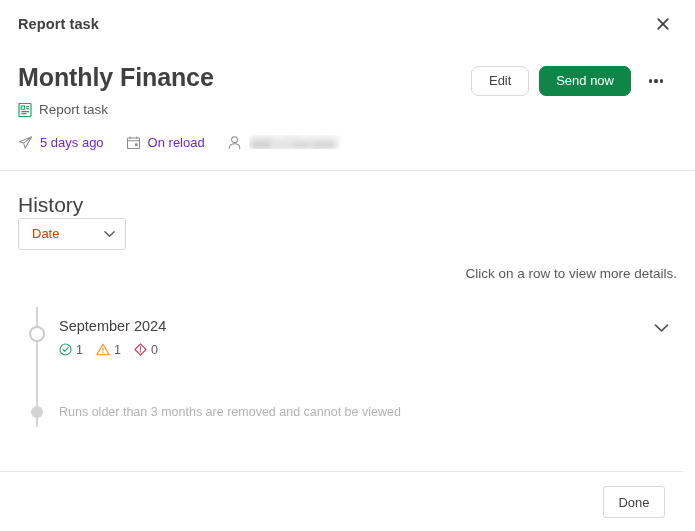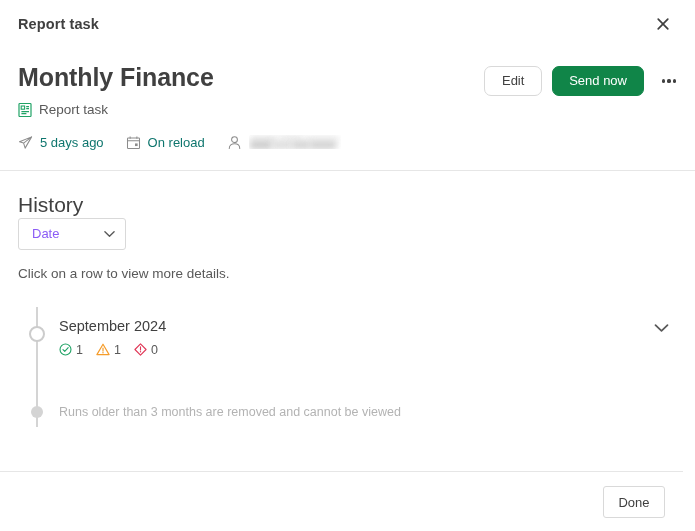--- a/index.html
+++ b/index.html
@@ -36,21 +36,21 @@
     justify-content: center;
     cursor: pointer;
     background: none;
     border: none;
     padding: 0;
   }
   .close-btn svg { display: block; }
 
   
   .header {
-    padding: 14px 13px 0 18px;
+    padding: 14px 26px 0 18px;
   }
   .header-row {
     display: flex;
     align-items: flex-start;
     justify-content: space-between;
   }
   .title-group { padding-top: 2px; }
   .page-title {
     font-size: 25px;
     font-weight: bold;
@@ -120,21 +120,21 @@
     display: block;
   }
 
   
   .meta {
     display: flex;
     align-items: flex-end;
     gap: 22px;
     margin-top: 17px;
     font-size: 13px;
-    color: #0f766e;
+    color: #6d28d9;
     padding-bottom: 20px;
   }
   .meta-item { display: flex; align-items: center; gap: 7px; }
   .meta-item svg { display: block; flex: none; }
   .blurred-name {
     position: relative;
     width: 92px;
     height: 14px;
     overflow: hidden;
     border-radius: 1px;
@@ -172,34 +172,35 @@
     font-size: 21px;
     color: #404040;
     margin: 0;
     font-weight: normal;
     line-height: 1.1;
   }
   .history-hint {
     font-size: 13.5px;
     color: #595959;
     margin-top: 16px;
+    text-align: right;
   }
   .filters { display: flex; gap: 14px; padding-top: 2px; }
   .select {
     width: 108px;
     height: 32px;
     border: 1px solid #d9d9d9;
     border-radius: 3px;
     background: #ffffff;
     display: flex;
     align-items: center;
     justify-content: space-between;
     padding: 0 10px 0 13px;
     font-size: 13px;
-    color: #8b5cf6;
+    color: #c2410c;
     cursor: pointer;
     font-family: "Liberation Sans", sans-serif;
   }
   .select svg { display: block; flex: none; }
 
   
   .timeline {
     position: relative;
     margin-top: 26px;
     padding-left: 0;

